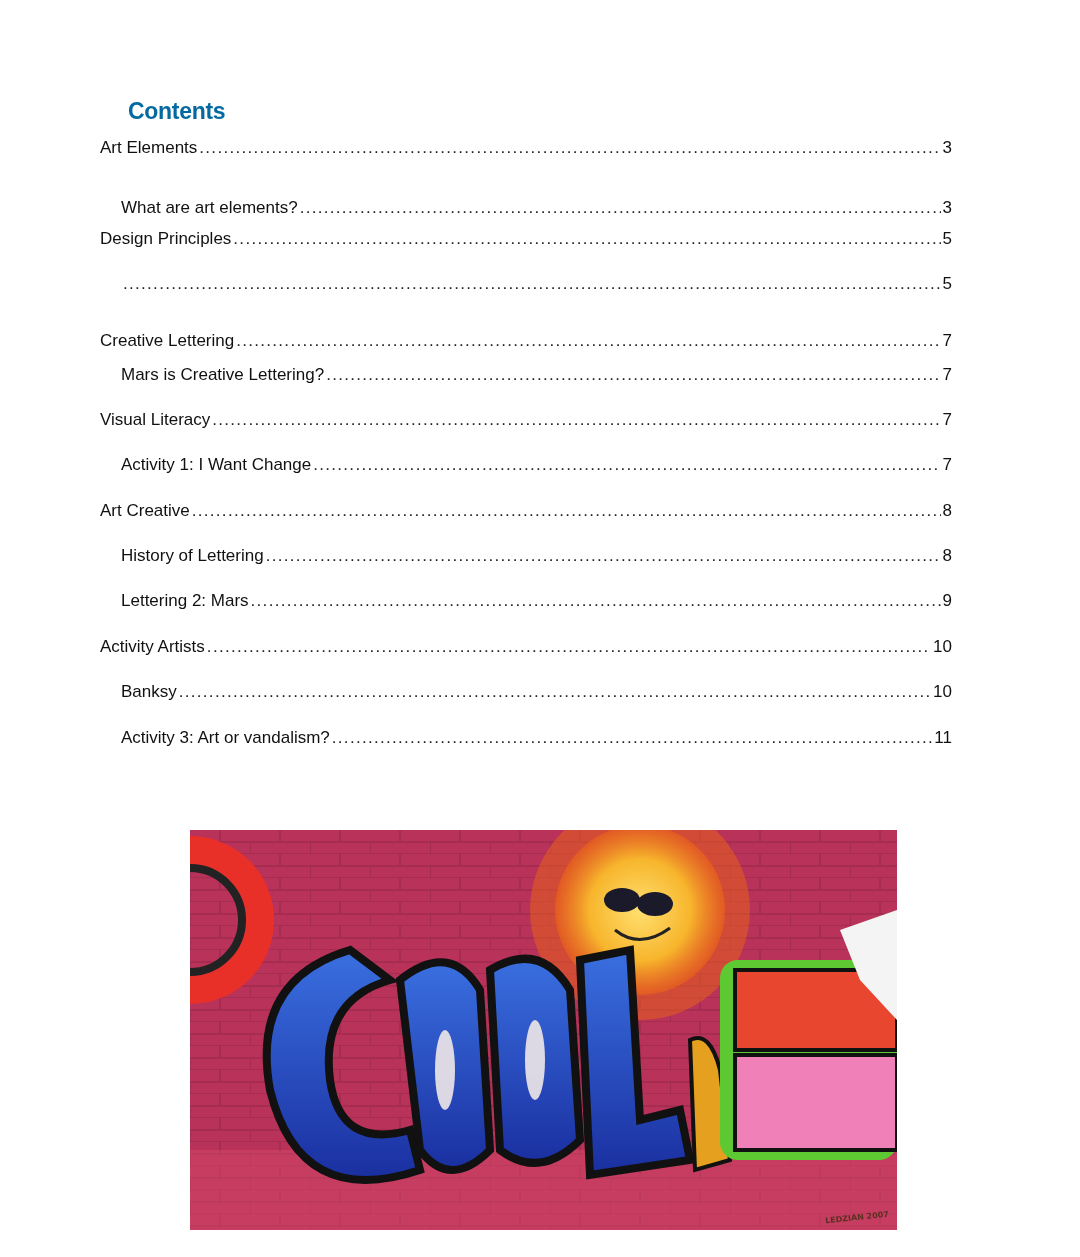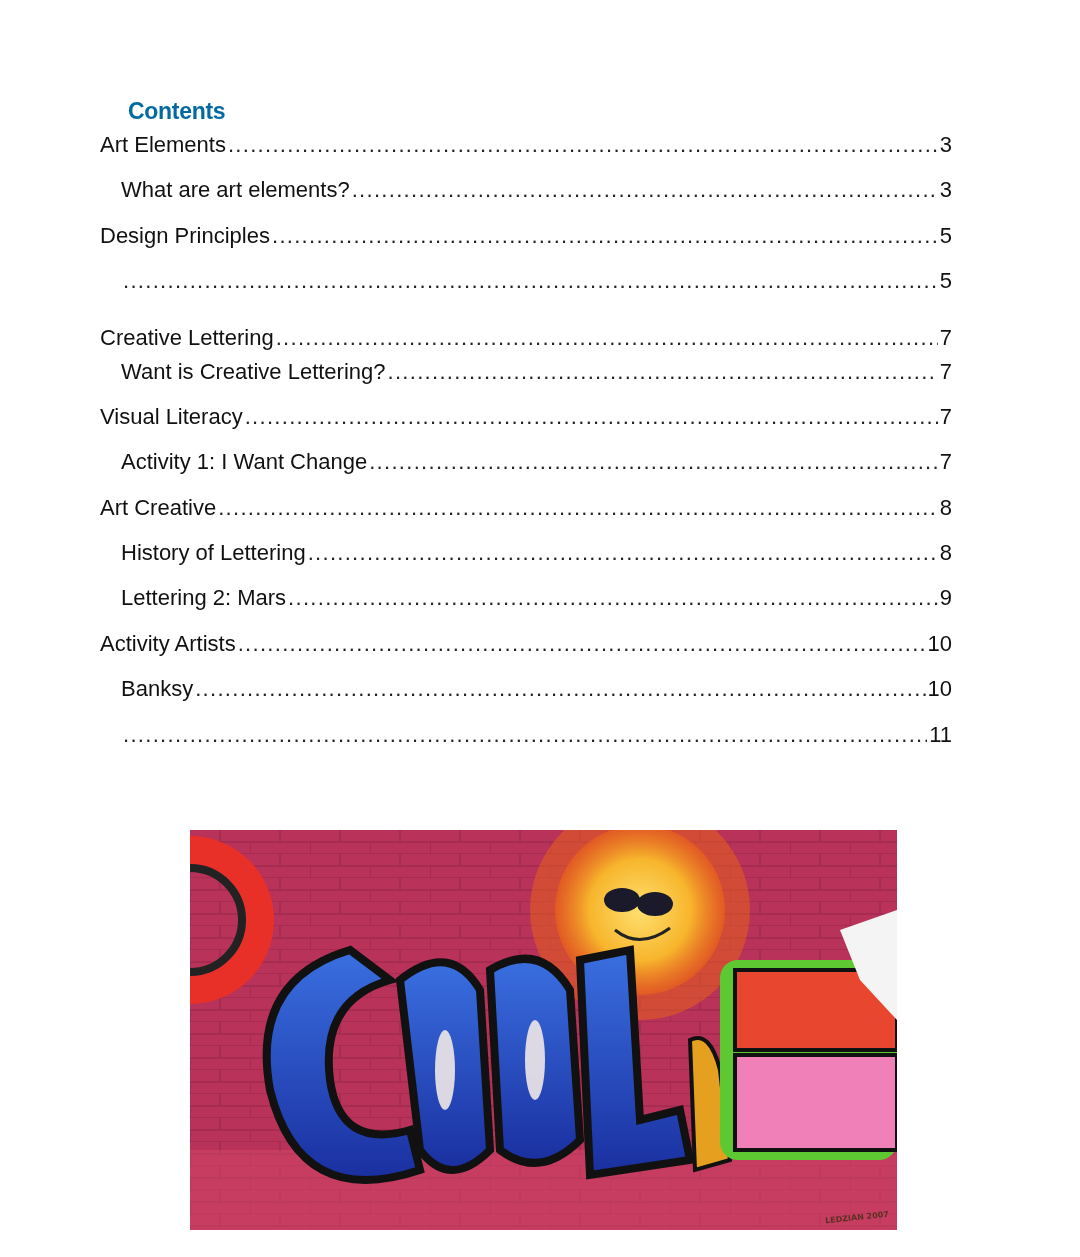--- a/index.html
+++ b/index.html
@@ -6,21 +6,21 @@
     body { width: 1080px; height: 1257px; position: relative; overflow: hidden; }
     .heading {
       position: absolute; left: 100px; top: 98px;
       font-family: Liberation Sans, sans-serif; font-weight: bold; font-size: 23px;
       color: #0369a1; letter-spacing: -0.3px; margin-left: 28px;
     }
     .toc { position: absolute; left: 100px; top: 132px; width: 852px; }
     .toc-row {
       position: absolute; left: 0; width: 852px; height: 26px;
       display: flex; align-items: flex-end;
-      font-family: "Liberation Sans", sans-serif; font-size: 22px; color: #111;
+      font-family: "Liberation Sans", sans-serif; font-size: 17px; color: #111;
       white-space: nowrap;
     }
     .toc-row.l2 { left: 21px; width: 831px; }
     .toc-row .label { flex: 0 0 auto; }
     .toc-row .leader {
       flex: 1 1 auto; overflow: hidden; margin: 0 2px; letter-spacing: 1.3px;
       color: #222;
     }
     .toc-row .page { flex: 0 0 auto; text-align: right; }
     .photo {
@@ -36,41 +36,41 @@
 <body>
 
 <div class="heading">Contents</div>
 
 <div class="toc">
   <div class="toc-row l1" style="top:0px">
       <span class="label">Art Elements</span>
       <span class="leader">................................................................................................................................................................................................................................</span>
       <span class="page">3</span>
     </div>
-  <div class="toc-row l2" style="top:45px">
+  <div class="toc-row l2" style="top:60px">
       <span class="label">What are art elements?</span>
       <span class="leader">................................................................................................................................................................................................................................</span>
       <span class="page">3</span>
     </div>
   <div class="toc-row l1" style="top:91px">
       <span class="label">Design Principles</span>
       <span class="leader">................................................................................................................................................................................................................................</span>
       <span class="page">5</span>
     </div>
   <div class="toc-row l2" style="top:136px">
       <span class="leader">................................................................................................................................................................................................................................</span>
       <span class="page">5</span>
     </div>
   <div class="toc-row l1" style="top:193px">
       <span class="label">Creative Lettering</span>
       <span class="leader">................................................................................................................................................................................................................................</span>
       <span class="page">7</span>
     </div>
   <div class="toc-row l2" style="top:227px">
-      <span class="label">Want is Creative Lettering?</span>
+      <span class="label">Mars is Creative Lettering?</span>
       <span class="leader">................................................................................................................................................................................................................................</span>
       <span class="page">7</span>
     </div>
   <div class="toc-row l1" style="top:272px">
       <span class="label">Visual Literacy</span>
       <span class="leader">................................................................................................................................................................................................................................</span>
       <span class="page">7</span>
     </div>
   <div class="toc-row l2" style="top:317px">
       <span class="label">Activity 1: I Want Change</span>
@@ -96,20 +96,21 @@
       <span class="label">Activity Artists</span>
       <span class="leader">................................................................................................................................................................................................................................</span>
       <span class="page">10</span>
     </div>
   <div class="toc-row l2" style="top:544px">
       <span class="label">Banksy</span>
       <span class="leader">................................................................................................................................................................................................................................</span>
       <span class="page">10</span>
     </div>
   <div class="toc-row l2" style="top:590px">
+      <span class="label">Activity 3: Art or vandalism?</span>
       <span class="leader">................................................................................................................................................................................................................................</span>
       <span class="page">11</span>
     </div>
 </div>
 
 <div class="photo">
   <svg width="707" height="400" viewBox="0 0 707 400">
     <defs>
       <pattern id="bricks" width="60" height="24" patternUnits="userSpaceOnUse">
         <rect width="60" height="24" fill="#b8325a"></rect>

